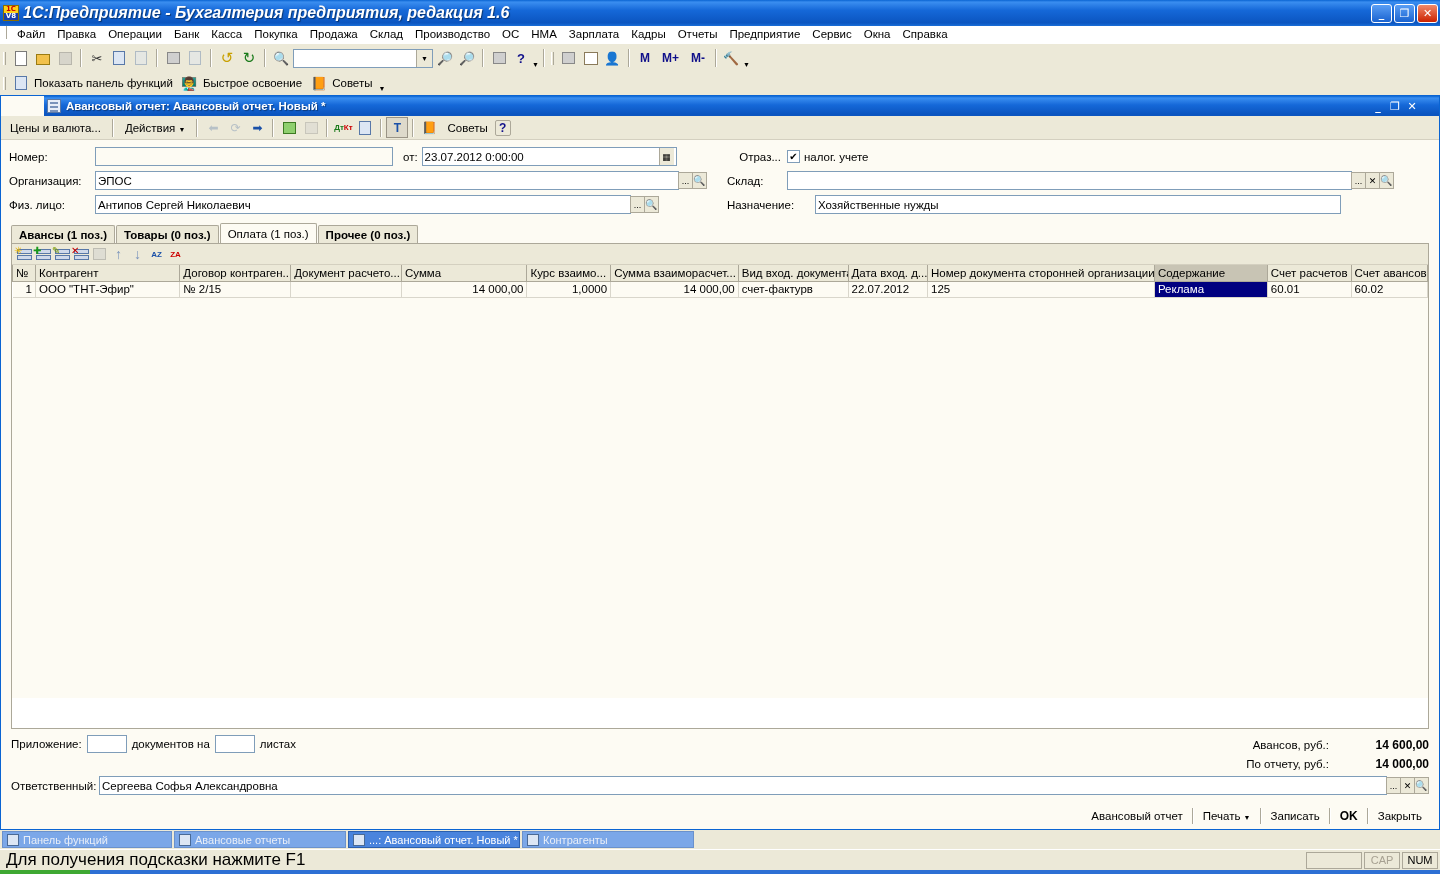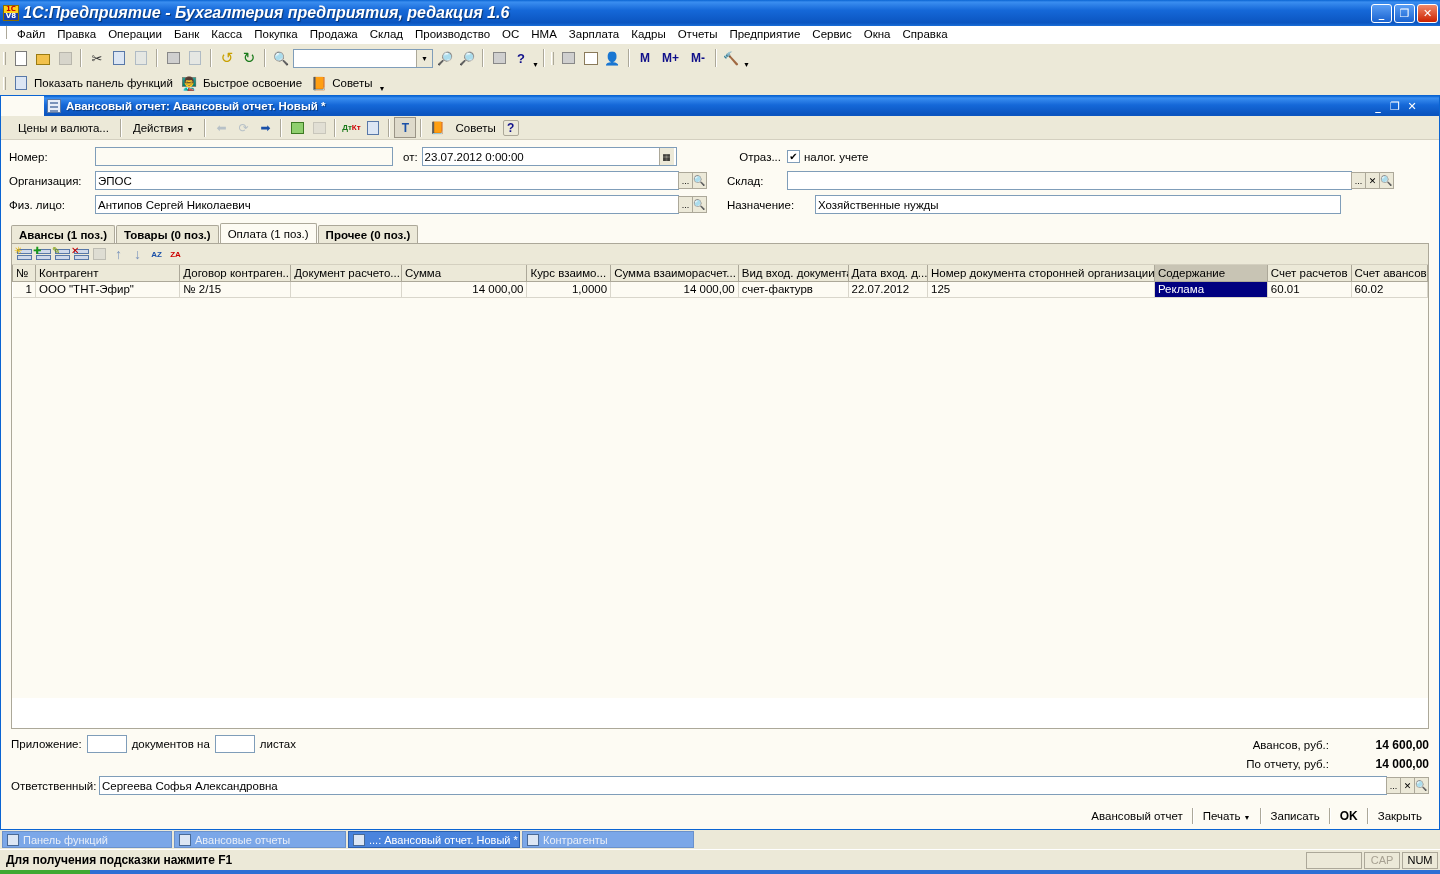--- a/index.html
+++ b/index.html
@@ -138,21 +138,21 @@
     content:""; position:absolute; left:2px; top:2px; right:2px; height:2px; background:#7a93bb;
     box-shadow: 0 4px 0 #7a93bb, 0 8px 0 #7a93bb;
   }
   .doctitle .dt-text { font-size: 11.5px; font-weight: bold; text-shadow: 1px 1px 1px rgba(0,0,0,.4);}
   .dwbtn { width: 16px; height: 16px; display:flex; align-items:center; justify-content:center;
     color:#fff; font-size:11px; font-weight:bold; margin-left:1px; font-family:"DejaVu Sans",sans-serif;}
 
   .doctoolbar {
     height: 24px; flex: 0 0 24px;
     background: #ece9d8;
-    display: flex; align-items: center; padding-left: 10px;
+    display: flex; align-items: center; padding-left: 2px;
     border-bottom: 1px solid #d4d0c0;
   }
   .dtb-text { font-size: 11.5px; padding: 2px 7px; white-space: nowrap; }
   .dtb-btn {
     width: 22px; height: 21px; display:flex; align-items:center; justify-content:center;
     font-size: 12px;
   }
   .dtb-btn.pressed { border:1px solid #9a9486; background:#dedacb; }
   .dtb-btn.dis { opacity:.35; }
 
@@ -309,22 +309,22 @@
   }
   .task.active { background: #4a84dd; color: #fff; border-color:#2b5fae;}
   .task .tkicon { width:12px;height:12px;margin-right:4px;border:1px solid #4a6a96;background:#dce6f4;flex:0 0 12px;}
 
   .statusbar {
     height: 21px; flex: 0 0 21px; background: #ece9d8;
     display: flex; align-items: center; padding: 0 2px;
     border-top: 1px solid #fff;
   }
   .statusmsg {
-    flex: 1 1 auto; height: 17px; font-size: 12px;
-    display: flex; align-items: center; padding-left: 4px; font-weight: bold;
+    flex: 1 1 auto; height: 17px; font-size: 17px;
+    display: flex; align-items: center; padding-left: 4px;
   }
   .statuscell {
     width: 36px; height: 17px; border: 1px solid #aca899;
     display: flex; align-items: center; justify-content: center;
     font-size: 11px; margin-left: 2px; color: #000;
   }
   .statuscell.empty { width: 56px; }
   .statuscell.dim { color: #a7a192; }
   .bluestrip { height: 4px; flex: 0 0 4px; background: #2d6fd4; display:flex;}
   .bluestrip .green { width: 90px; background: #3ea832; }
@@ -505,21 +505,21 @@
             <div class="frow">
               <div class="flabel fl-w1">Организация:</div>
               <div class="finput" style="width:584px;">
                 <span style="flex:1 1 auto;">ЭПОС</span>
               </div>
               <div class="fbtn">...</div>
               <div class="fbtn" style="font-size:10px;">🔍</div>
             </div>
             <div class="frow">
               <div class="flabel fl-w1">Физ. лицо:</div>
-              <div class="finput" style="width:584px;">
+              <div class="finput" style="width:536px;">
                 <span style="flex:1 1 auto;">Антипов Сергей Николаевич</span>
               </div>
               <div class="fbtn">...</div>
               <div class="fbtn" style="font-size:10px;">🔍</div>
             </div>
           </div>
 
           <div class="fcol-right">
             <div class="frow">
               <div class="flabel fl-w2">Отраз...</div>

